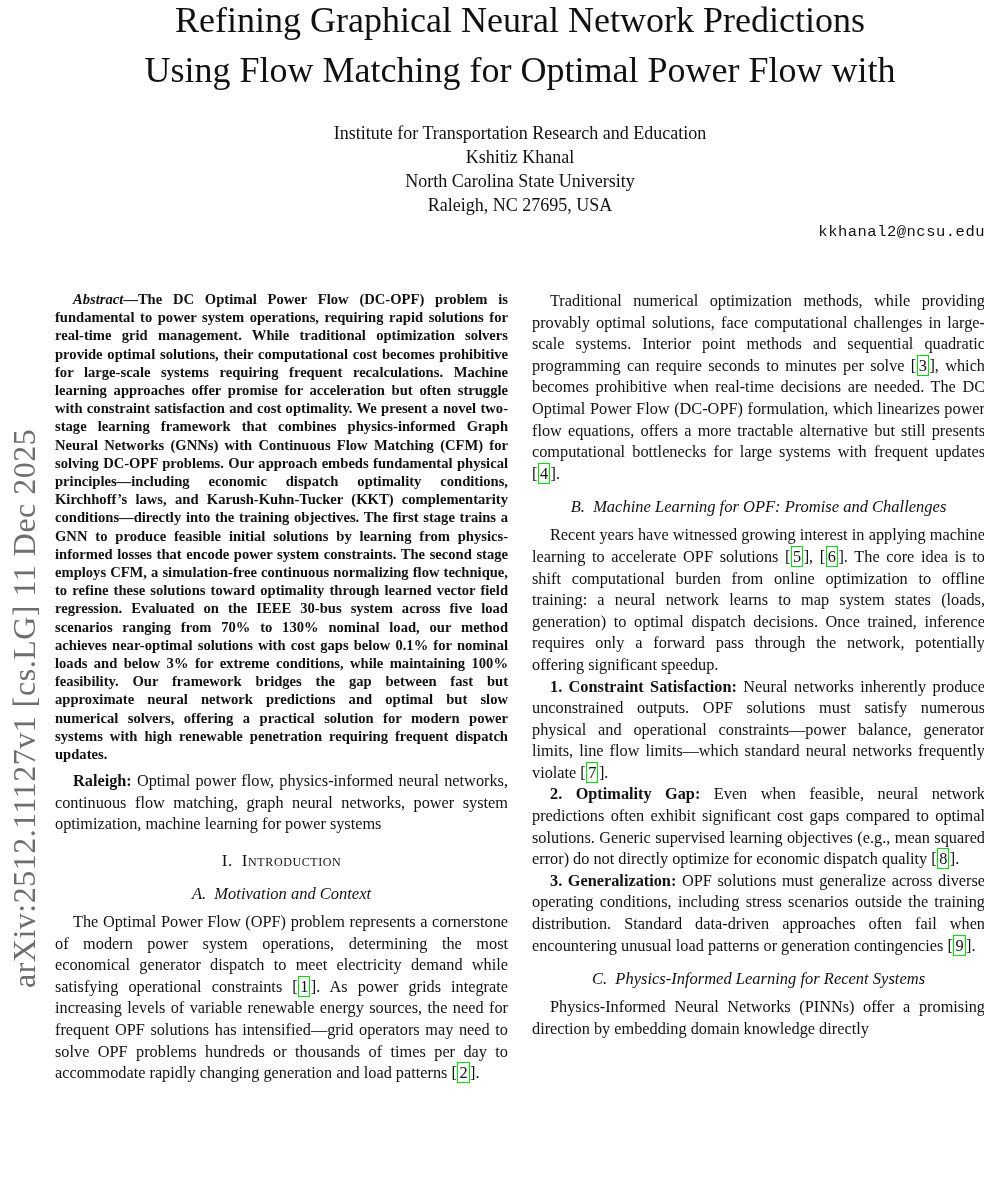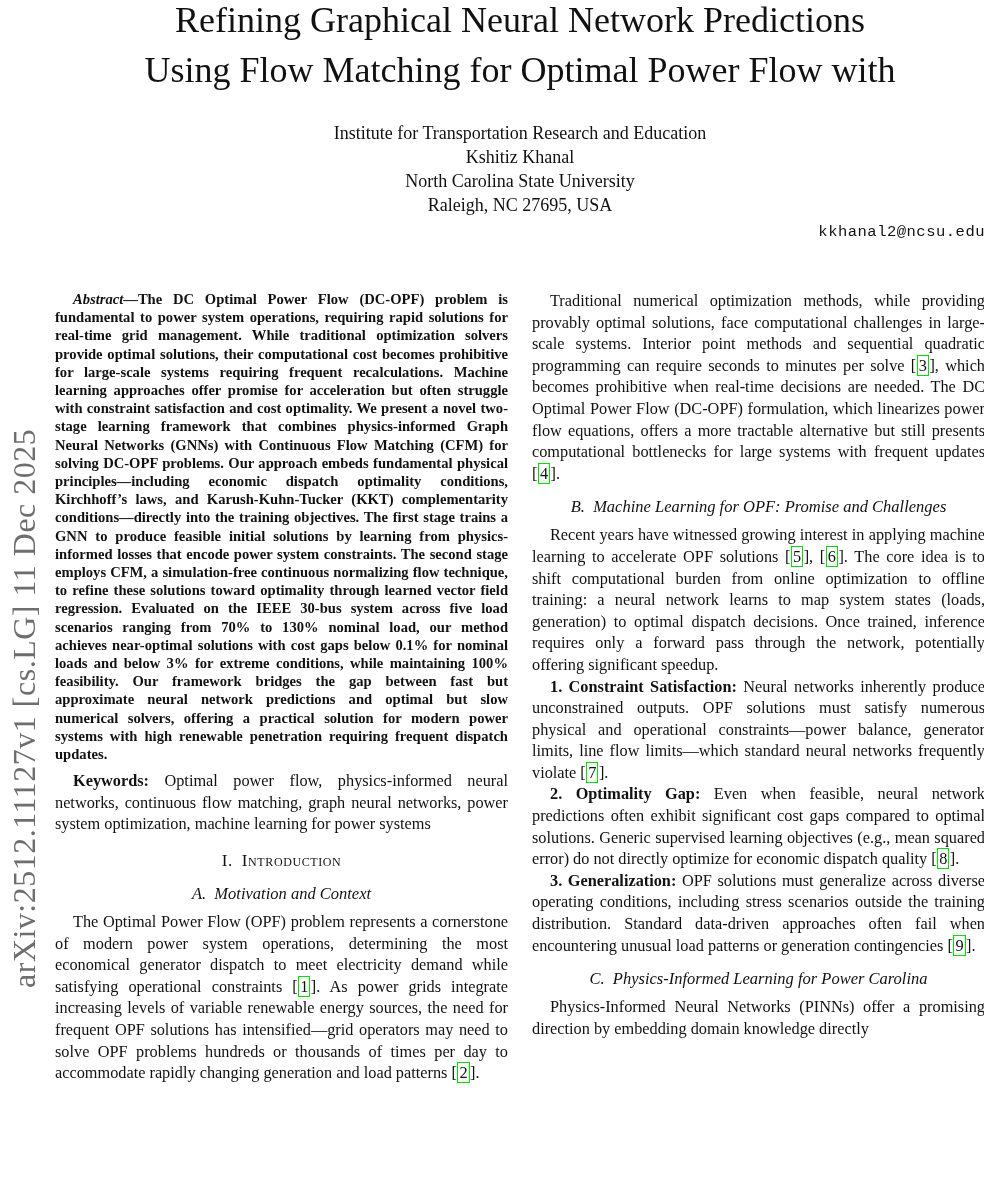--- a/index.html
+++ b/index.html
@@ -109,30 +109,30 @@
     <div class="author-block">
       <div>Institute for Transportation Research and Education</div>
       <div>Kshitiz Khanal</div>
       <div>North Carolina State University</div>
       <div>Raleigh, NC 27695, USA</div>
       <div class="email">kkhanal2@ncsu.edu</div>
     </div>
     <div class="cols">
       <div class="col" id="col-left">
           <div class="blk abstract"><span class="bi">Abstract</span><span class="b">—The DC Optimal Power Flow (DC-OPF) problem is fundamental to power system operations, requiring rapid solutions for real-time grid management. While traditional optimization solvers provide optimal solutions, their computational cost becomes prohibitive for large-scale systems requiring frequent recalculations. Machine learning approaches offer promise for acceleration but often struggle with constraint satisfaction and cost optimality. We present a novel two-stage learning framework that combines physics-informed Graph Neural Networks (GNNs) with Continuous Flow Matching (CFM) for solving DC-OPF problems. Our approach embeds fundamental physical principles—including economic dispatch optimality conditions, Kirchhoff’s laws, and Karush-Kuhn-Tucker (KKT) complementarity conditions—directly into the training objectives. The first stage trains a GNN to produce feasible initial solutions by learning from physics-informed losses that encode power system constraints. The second stage employs CFM, a simulation-free continuous normalizing flow technique, to refine these solutions toward optimality through learned vector field regression. Evaluated on the IEEE 30-bus system across five load scenarios ranging from 70% to 130% nominal load, our method achieves near-optimal solutions with cost gaps below 0.1% for nominal loads and below 3% for extreme conditions, while maintaining 100% feasibility. Our framework bridges the gap between fast but approximate neural network predictions and optimal but slow numerical solvers, offering a practical solution for modern power systems with high renewable penetration requiring frequent dispatch updates.</span></div>
-          <div class="blk keywords"><span class="b">Keywords:</span><span class=""> Optimal power flow, physics-informed neural networks, continuous flow matching, graph neural networks, power system optimization, machine learning for power systems</span></div>
+          <div class="blk keywords"><span class="b">Raleigh:</span><span class=""> Optimal power flow, physics-informed neural networks, continuous flow matching, graph neural networks, power system optimization, machine learning for power systems</span></div>
           <div class="blk section"><span class="">I. Introduction</span></div>
           <div class="blk subsection"><span class="">A. Motivation and Context</span></div>
           <div class="blk para"><span class="">The Optimal Power Flow (OPF) problem represents a cornerstone of modern power system operations, determining the most economical generator dispatch to meet electricity demand while satisfying operational constraints [</span><span class="cite">1</span><span class="">]. As power grids integrate increasing levels of variable renewable energy sources, the need for frequent OPF solutions has intensified—grid operators may need to solve OPF problems hundreds or thousands of times per day to accommodate rapidly changing generation and load patterns [</span><span class="cite">2</span><span class="">].</span></div>
         </div>
       <div class="col" id="col-right">
           <div class="blk para"><span class="">Traditional numerical optimization methods, while providing provably optimal solutions, face computational challenges in large-scale systems. Interior point methods and sequential quadratic programming can require seconds to minutes per solve [</span><span class="cite">3</span><span class="">], which becomes prohibitive when real-time decisions are needed. The DC Optimal Power Flow (DC-OPF) formulation, which linearizes power flow equations, offers a more tractable alternative but still presents computational bottlenecks for large systems with frequent updates [</span><span class="cite">4</span><span class="">].</span></div>
           <div class="blk subsection"><span class="">B. Machine Learning for OPF: Promise and Challenges</span></div>
           <div class="blk para"><span class="">Recent years have witnessed growing interest in applying machine learning to accelerate OPF solutions [</span><span class="cite">5</span><span class="">], [</span><span class="cite">6</span><span class="">]. The core idea is to shift computational burden from online optimization to offline training: a neural network learns to map system states (loads, generation) to optimal dispatch decisions. Once trained, inference requires only a forward pass through the network, potentially offering significant speedup.</span></div>
           <div class="blk para"><span class="b">1. Constraint Satisfaction:</span><span class=""> Neural networks inherently produce unconstrained outputs. OPF solutions must satisfy numerous physical and operational constraints—power balance, generator limits, line flow limits—which standard neural networks frequently violate [</span><span class="cite">7</span><span class="">].</span></div>
           <div class="blk para"><span class="b">2. Optimality Gap:</span><span class=""> Even when feasible, neural network predictions often exhibit significant cost gaps compared to optimal solutions. Generic supervised learning objectives (e.g., mean squared error) do not directly optimize for economic dispatch quality [</span><span class="cite">8</span><span class="">].</span></div>
           <div class="blk para"><span class="b">3. Generalization:</span><span class=""> OPF solutions must generalize across diverse operating conditions, including stress scenarios outside the training distribution. Standard data-driven approaches often fail when encountering unusual load patterns or generation contingencies [</span><span class="cite">9</span><span class="">].</span></div>
-          <div class="blk subsection"><span class="">C. Physics-Informed Learning for Power Carolina</span></div>
+          <div class="blk subsection"><span class="">C. Physics-Informed Learning for Recent Systems</span></div>
           <div class="blk para"><span class="">Physics-Informed Neural Networks (PINNs) offer a promising direction by embedding domain knowledge directly</span></div>
         </div>
     </div>
   </div>
 </div>
 
 </body></html>

